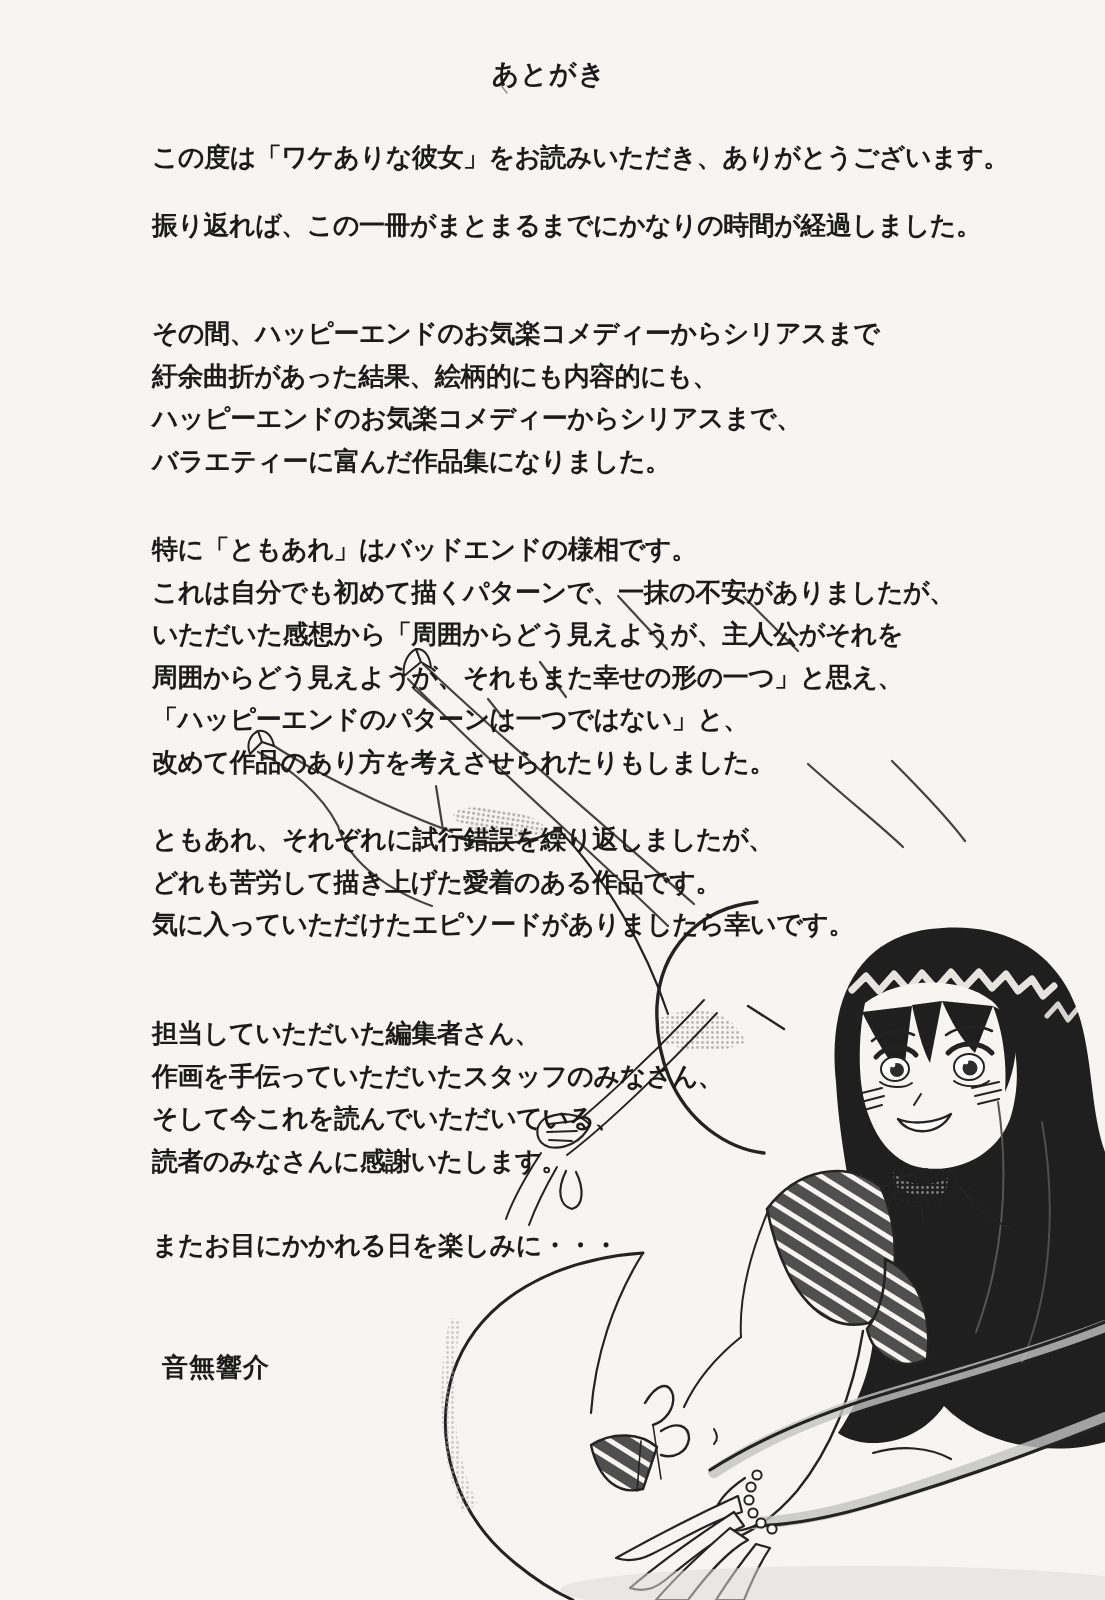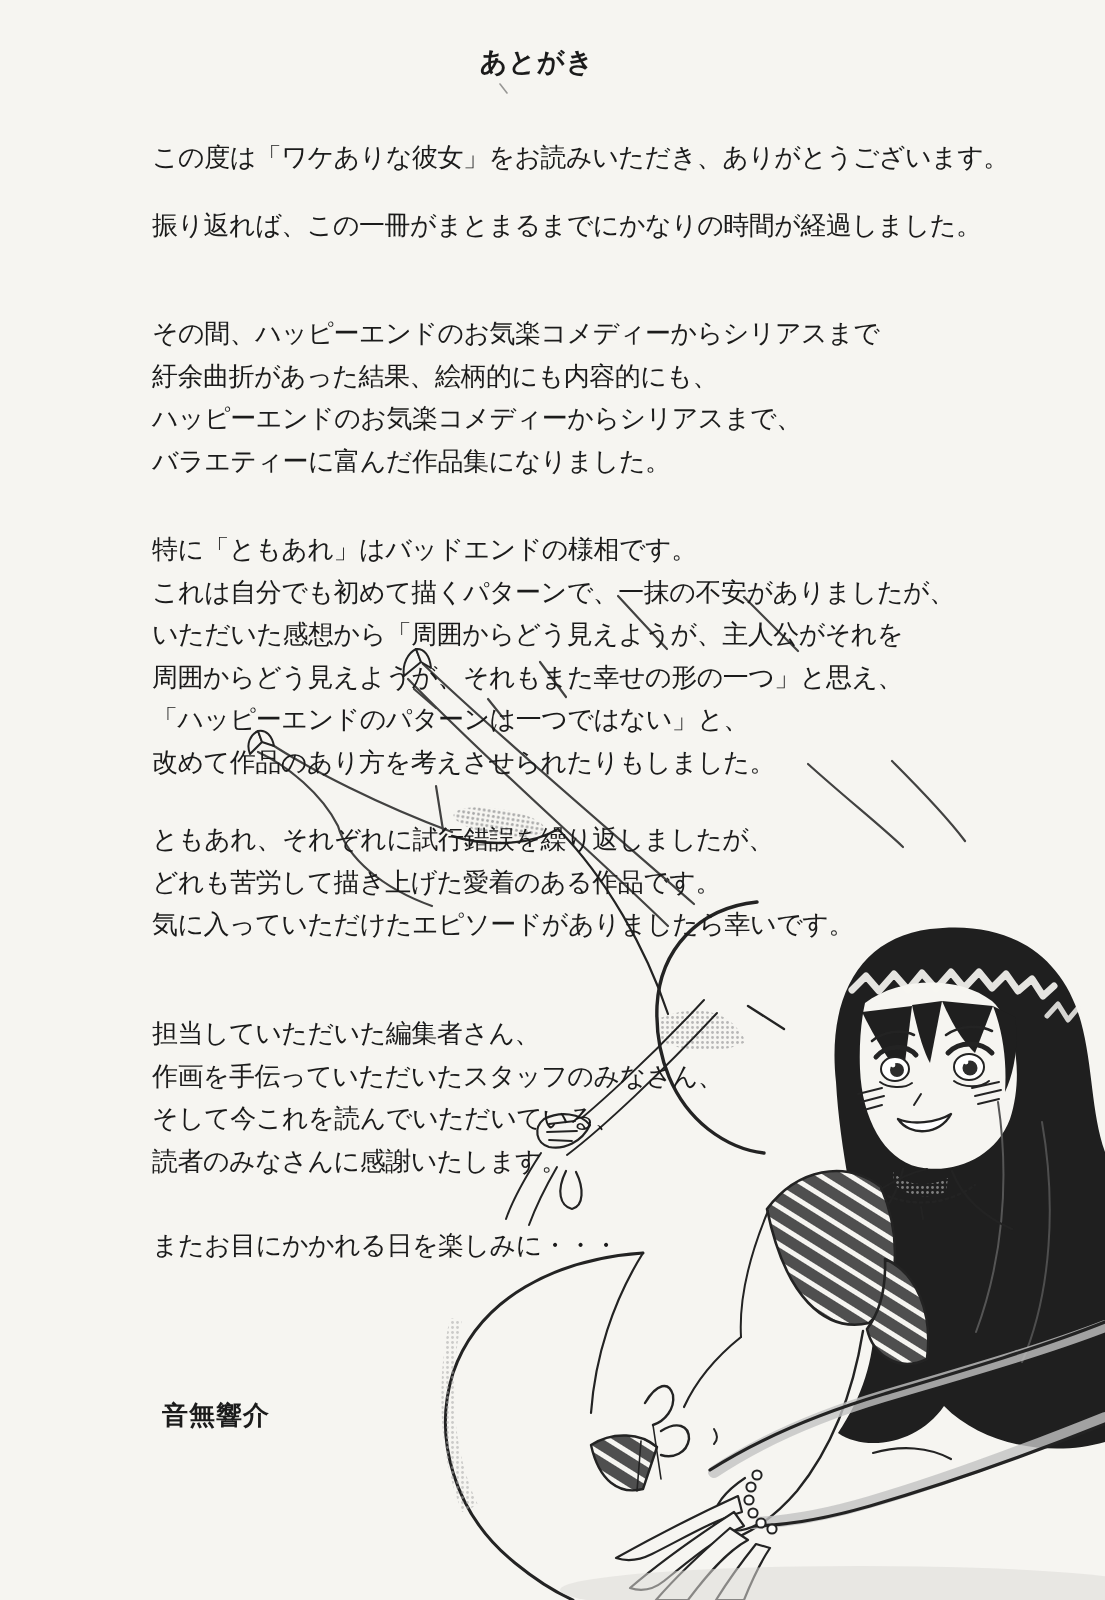--- a/index.html
+++ b/index.html
@@ -6,31 +6,31 @@
   .page{
     position:relative;
     width:1105px;height:1600px;
     background:#f6f5f1;
     overflow:hidden;
     font-family:"DejaVu Sans","Liberation Sans",sans-serif;
     color:#1b1b1b;
   }
   .art{position:absolute;left:0;top:0;width:1105px;height:1600px;z-index:1;pointer-events:none;}
   .title{
-    position:absolute;top:44px;left:0;width:1074px;margin:0;
+    position:absolute;top:44px;left:0;width:1074px;margin:12px;
     text-align:center;font-size:27px;font-weight:600;letter-spacing:1px;z-index:2;
   }
   .text-layer{position:absolute;left:0;top:0;width:1105px;height:1600px;z-index:2;}
   .para{position:absolute;left:152px;white-space:nowrap;}
-  .tline{font-size:26px;line-height:42.5px;font-weight:400;letter-spacing:-0.5px;}
+  .tline{font-size:26px;line-height:42.5px;font-weight:700;letter-spacing:-0.5px;}
   .p1{top:136px}.p2{top:204px}.p3{top:312px}.p4{top:528px}
   .p5{top:818px}.p6{top:1012px}.p7{top:1224px}
   .author{
     position:absolute;left:162px;top:1350px;
-    font-size:26px;font-weight:600;letter-spacing:1px;z-index:2;margin-top:48px;
+    font-size:26px;font-weight:600;letter-spacing:1px;z-index:2;
   }
 </style>
 </head>
 <body>
 
 <div class="page">
 
   <svg class="art" viewBox="0 0 1105 1600" role="img">
     <defs>
       <pattern id="ht" width="5" height="5" patternUnits="userSpaceOnUse">

